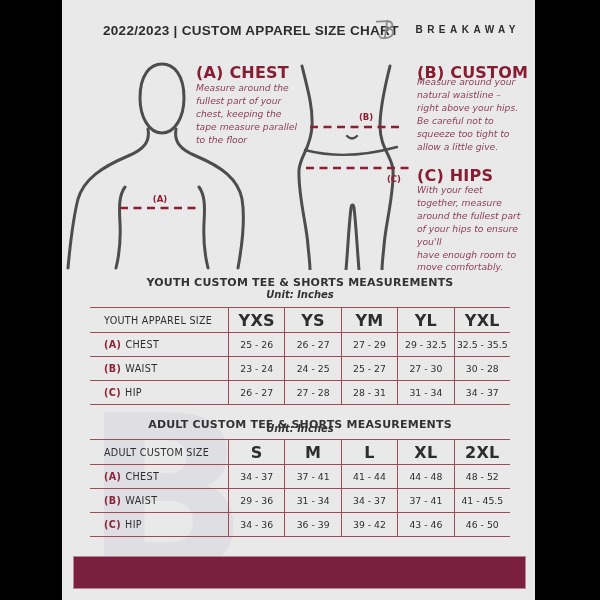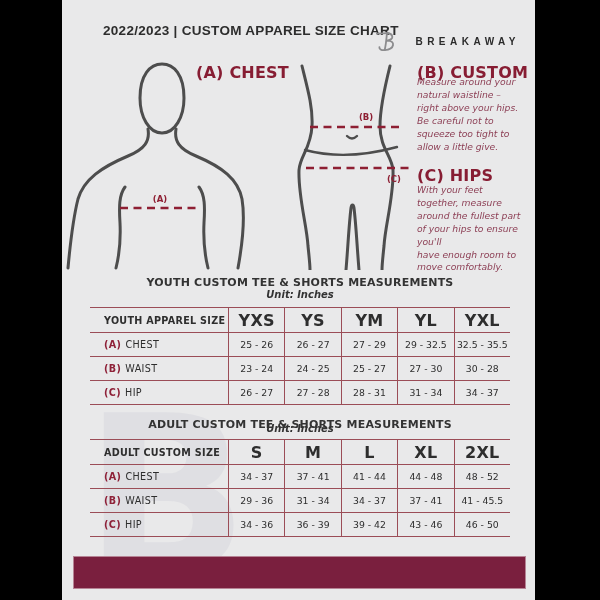--- a/index.html
+++ b/index.html
@@ -7,21 +7,21 @@
          font-family:"DejaVu Sans","Liberation Sans",sans-serif;}
   .doc{position:absolute;left:62px;top:0;width:473px;height:600px;background:#e9e9ea;}
 
   
   .watermark{position:absolute;left:22px;top:388px;font-size:216px;line-height:1;
              font-weight:700;color:#dfdfe3;letter-spacing:0;user-select:none;}
 
   
   .doc-title{position:absolute;left:27px;top:23px;font-family:"Liberation Sans",sans-serif;
              font-weight:800;font-size:13.5px;letter-spacing:.3px;color:#2d2d2d;white-space:nowrap;margin-left:14px;}
-  .brand{position:absolute;top:17px;right:15px;display:flex;align-items:center;gap:18px;margin-top:12px;}
+  .brand{position:absolute;top:17px;right:15px;display:flex;align-items:center;gap:18px;}
   .brand-name{font-family:"Liberation Sans",sans-serif;font-weight:700;font-size:10px;
               letter-spacing:4.5px;color:#2b2b2b;}
 
   
   .guide-h{position:absolute;font-weight:800;font-size:16px;color:#871d33;letter-spacing:.2px;}
   .guide-b{position:absolute;font-style:italic;font-size:9.2px;line-height:12.9px;
            color:#8c3e54;white-space:pre-line;}
   .fig{position:absolute;}
 
   
@@ -30,21 +30,21 @@
   .tbl-unit{position:absolute;left:28px;width:420px;text-align:center;font-style:italic;
             font-weight:600;font-size:10px;color:#333;}
   .size-table{position:absolute;left:28px;width:420px;border-top:1px solid #9b4d57;}
   .tr{display:grid;grid-template-columns:138px repeat(5,1fr);height:23px;
       border-bottom:1px solid #9b4d57;}
   .tr.head{height:24px;}
   .td{display:flex;align-items:center;justify-content:center;font-size:9.3px;color:#2e2e2e;}
   .td+.td{border-left:1px solid #9b4d57;}
   .td.label-col{justify-content:flex-start;padding-left:14px;letter-spacing:.4px;font-size:9.6px;}
   .tr.head .td{font-weight:700;font-size:16px;letter-spacing:.3px;}
-  .tr.head .td.label-col{font-weight:700;font-size:9.6px;}
+  .tr.head .td.label-col{font-weight:400;font-size:9.6px;}
   .pfx{font-weight:700;color:#8e2138;margin-right:4px;}
 
   
   .footer-bar{position:absolute;left:11px;top:556px;width:453px;height:33px;background:#7a1f3e;
               border:1px solid rgba(255,255,255,.45);box-sizing:border-box;}
 </style>
 </head>
 <body>
 
 <div class="stage">
@@ -83,20 +83,25 @@
         <path d="M67 80 Q 72 85 77 80" stroke-width="2.4"></path>
         <path d="M66 214 C68 190 69 168 71 152 C71.5 148 73.5 148 74 152 C76 168 77 190 79 214"></path>
       </g>
       <line x1="30" y1="71" x2="122" y2="71" stroke="#8e1f33" stroke-width="2.4" stroke-dasharray="8 5.5"></line>
       <text x="86" y="64" text-anchor="middle" font-size="8.5" font-weight="bold" fill="#8e1f33">(B)</text>
       <line x1="26" y1="112" x2="132" y2="112" stroke="#8e1f33" stroke-width="2.4" stroke-dasharray="8 5.5"></line>
       <text x="114" y="126" text-anchor="middle" font-size="8.5" font-weight="bold" fill="#8e1f33">(C)</text>
     </svg>
 
     <div class="guide-h" style="left:134px;top:63px">(A) CHEST</div>
+    <div class="guide-b" style="left:134px;top:82px;width:108px">Measure around the
+fullest part of your
+chest, keeping the
+tape measure parallel
+to the floor</div>
 
     <div class="guide-h" style="left:355px;top:63px">(B) CUSTOM</div>
     <div class="guide-b" style="left:355px;top:76px;width:112px">Measure around your
 natural waistline –
 right above your hips.
 Be careful not to
 squeeze too tight to
 allow a little give.</div>
 
     <div class="guide-h" style="left:355px;top:166px">(C) HIPS</div>

